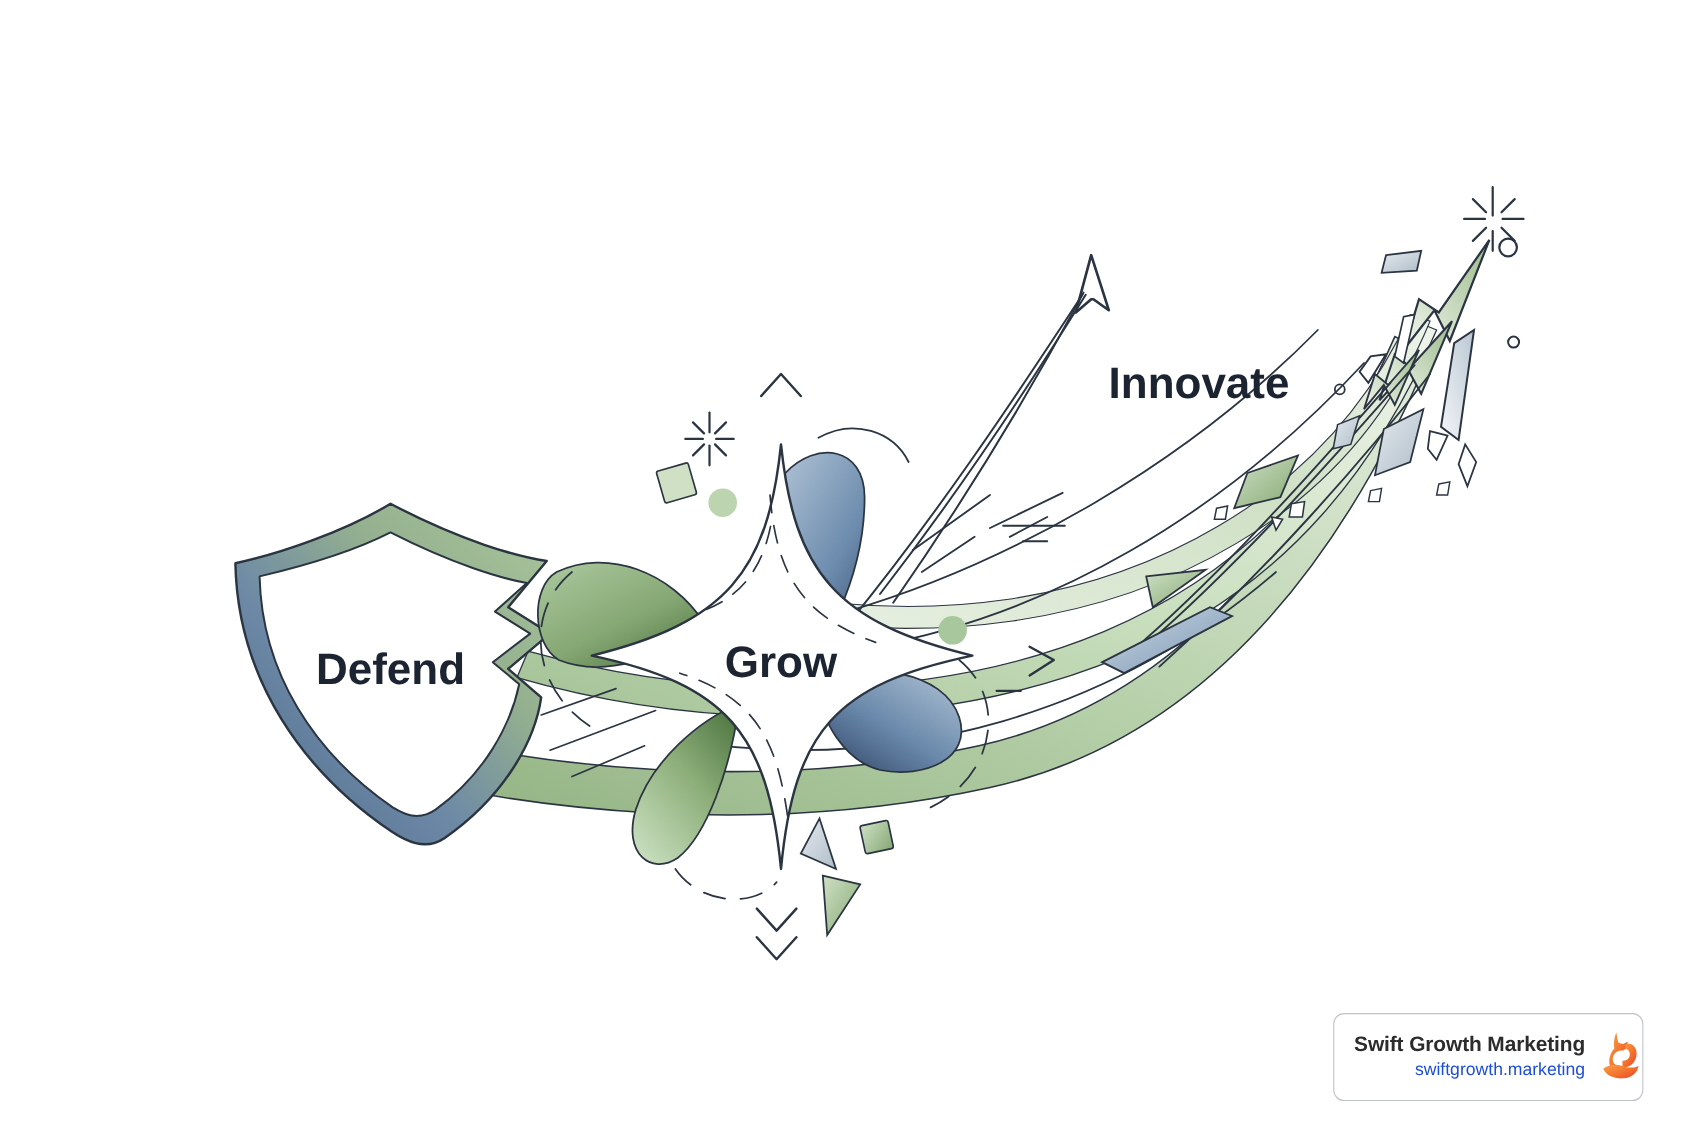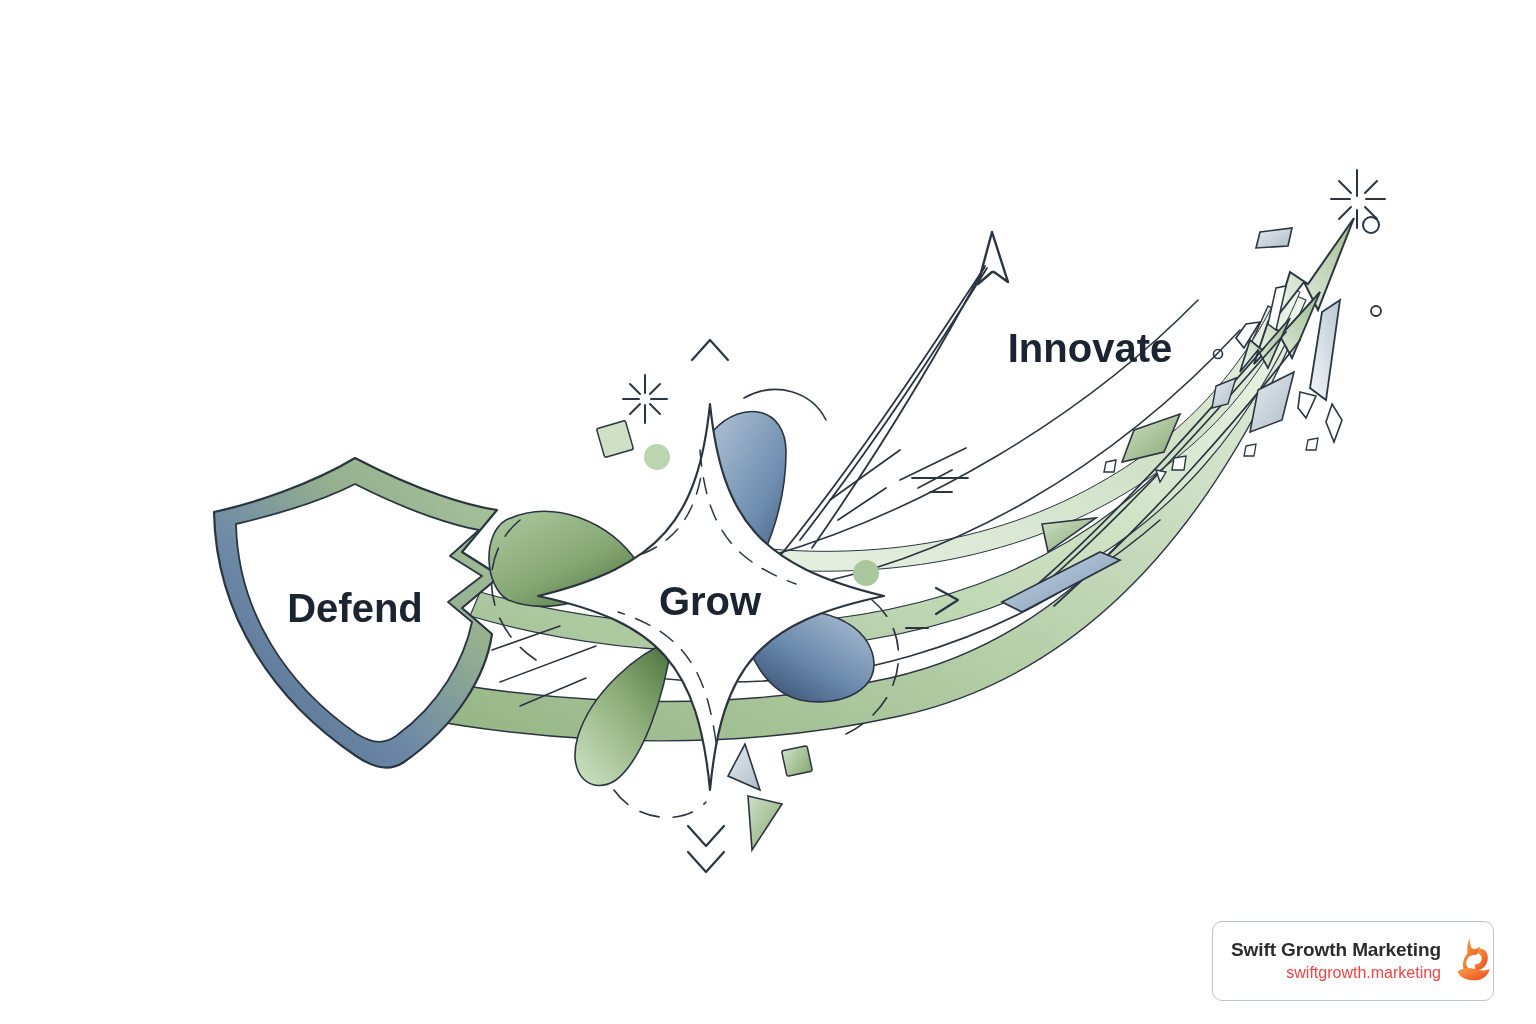--- a/index.html
+++ b/index.html
@@ -10,21 +10,21 @@
   .lbl{font-weight:700;fill:#1b2430;font-family:"Liberation Sans","DejaVu Sans",sans-serif;}
   .stroke-dark{fill:none;stroke:#2b3441;stroke-linecap:round;stroke-linejoin:round;}
 
   #badge{position:absolute;left:1212px;top:921px;width:282px;height:80px;
          box-sizing:border-box;border:1.5px solid #bfc4c9;border-radius:10px;
          background:#ffffff;display:flex;align-items:center;
          justify-content:space-between;padding:0 14px 0 18px;}
   #badge .txtcol{display:flex;flex-direction:column;align-items:flex-end;flex:1;}
   #badge .b-title{font-size:19px;font-weight:700;color:#2c2c2c;line-height:1.15;
                   letter-spacing:-0.1px;white-space:nowrap;}
-  #badge .b-sub{font-size:16px;color:#ef4444;line-height:1.25;margin-top:2px;white-space:nowrap;}
+  #badge .b-sub{font-size:16px;color:#1d4ed8;line-height:1.25;margin-top:2px;white-space:nowrap;}
   #badge .foxwrap{width:46px;height:52px;margin-left:10px;flex:0 0 auto;}
 </style>
 </head>
 <body>
 
 <div id="stage">
 
   <svg id="art" viewBox="0 0 1536 1024">
     <defs>
       <linearGradient id="gShield" x1="0" y1="1" x2="1" y2="0">

